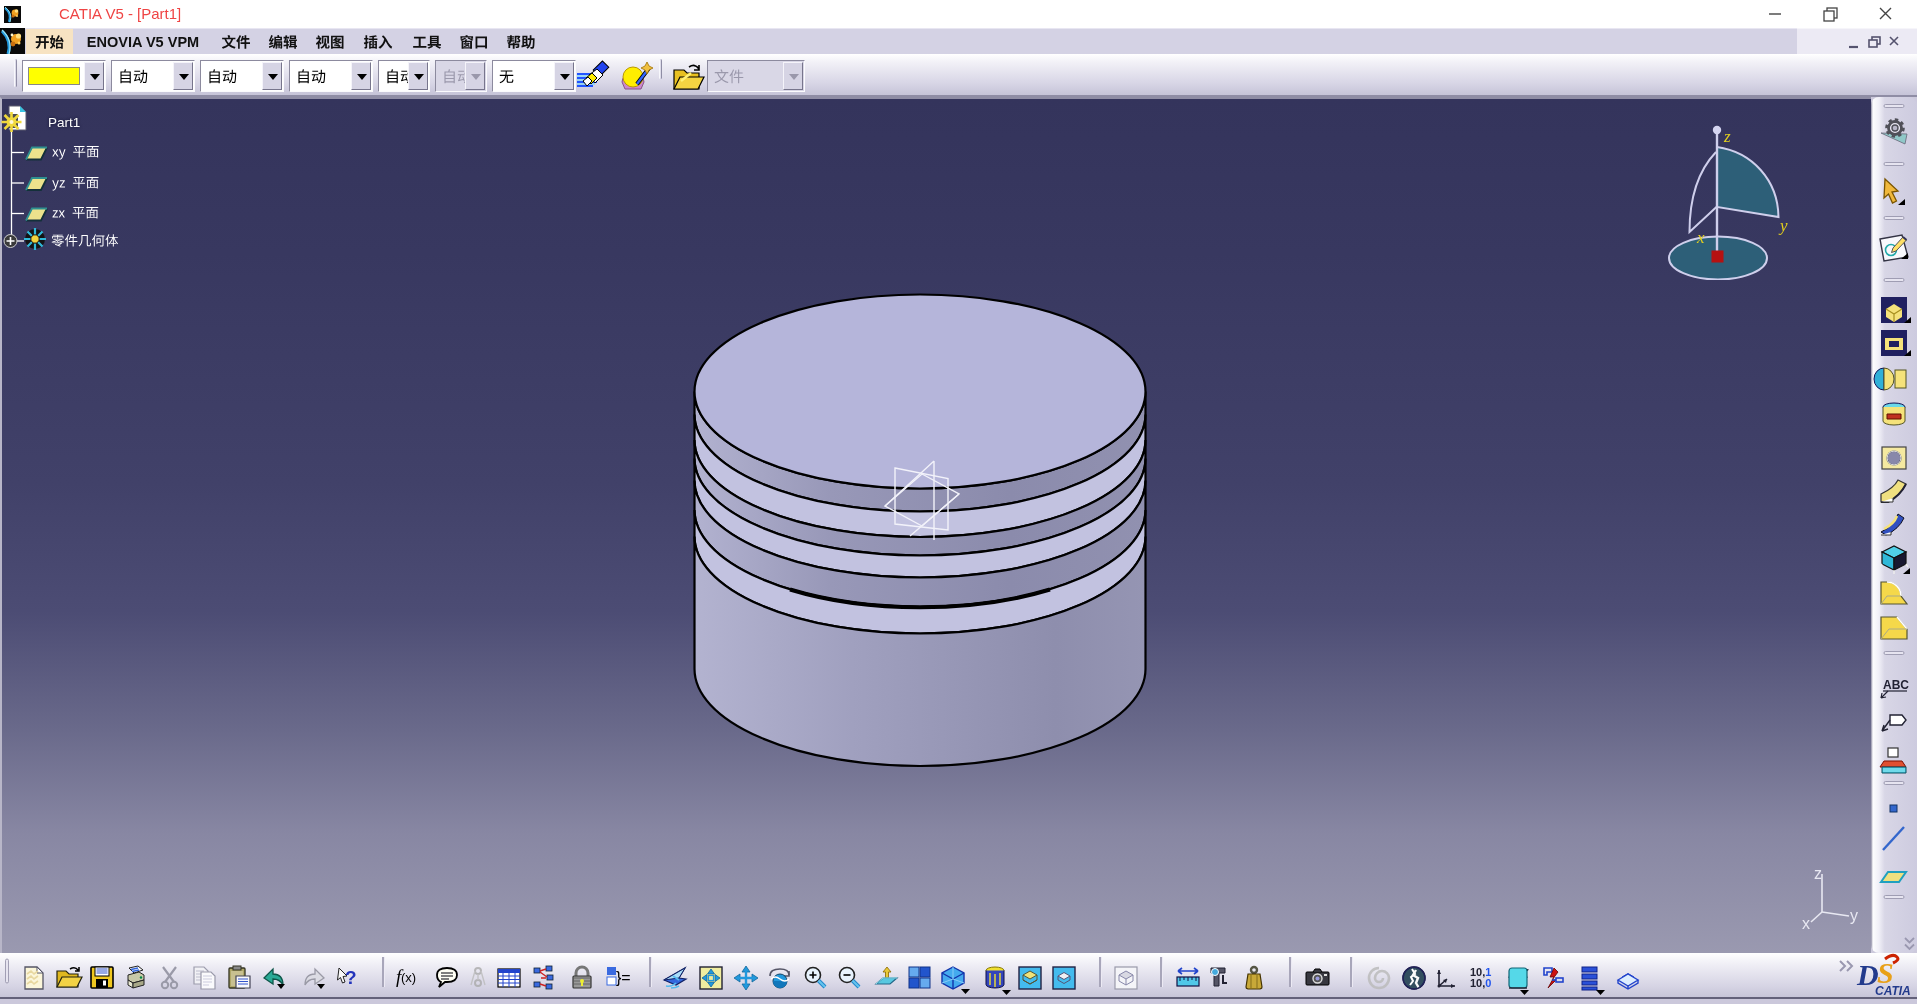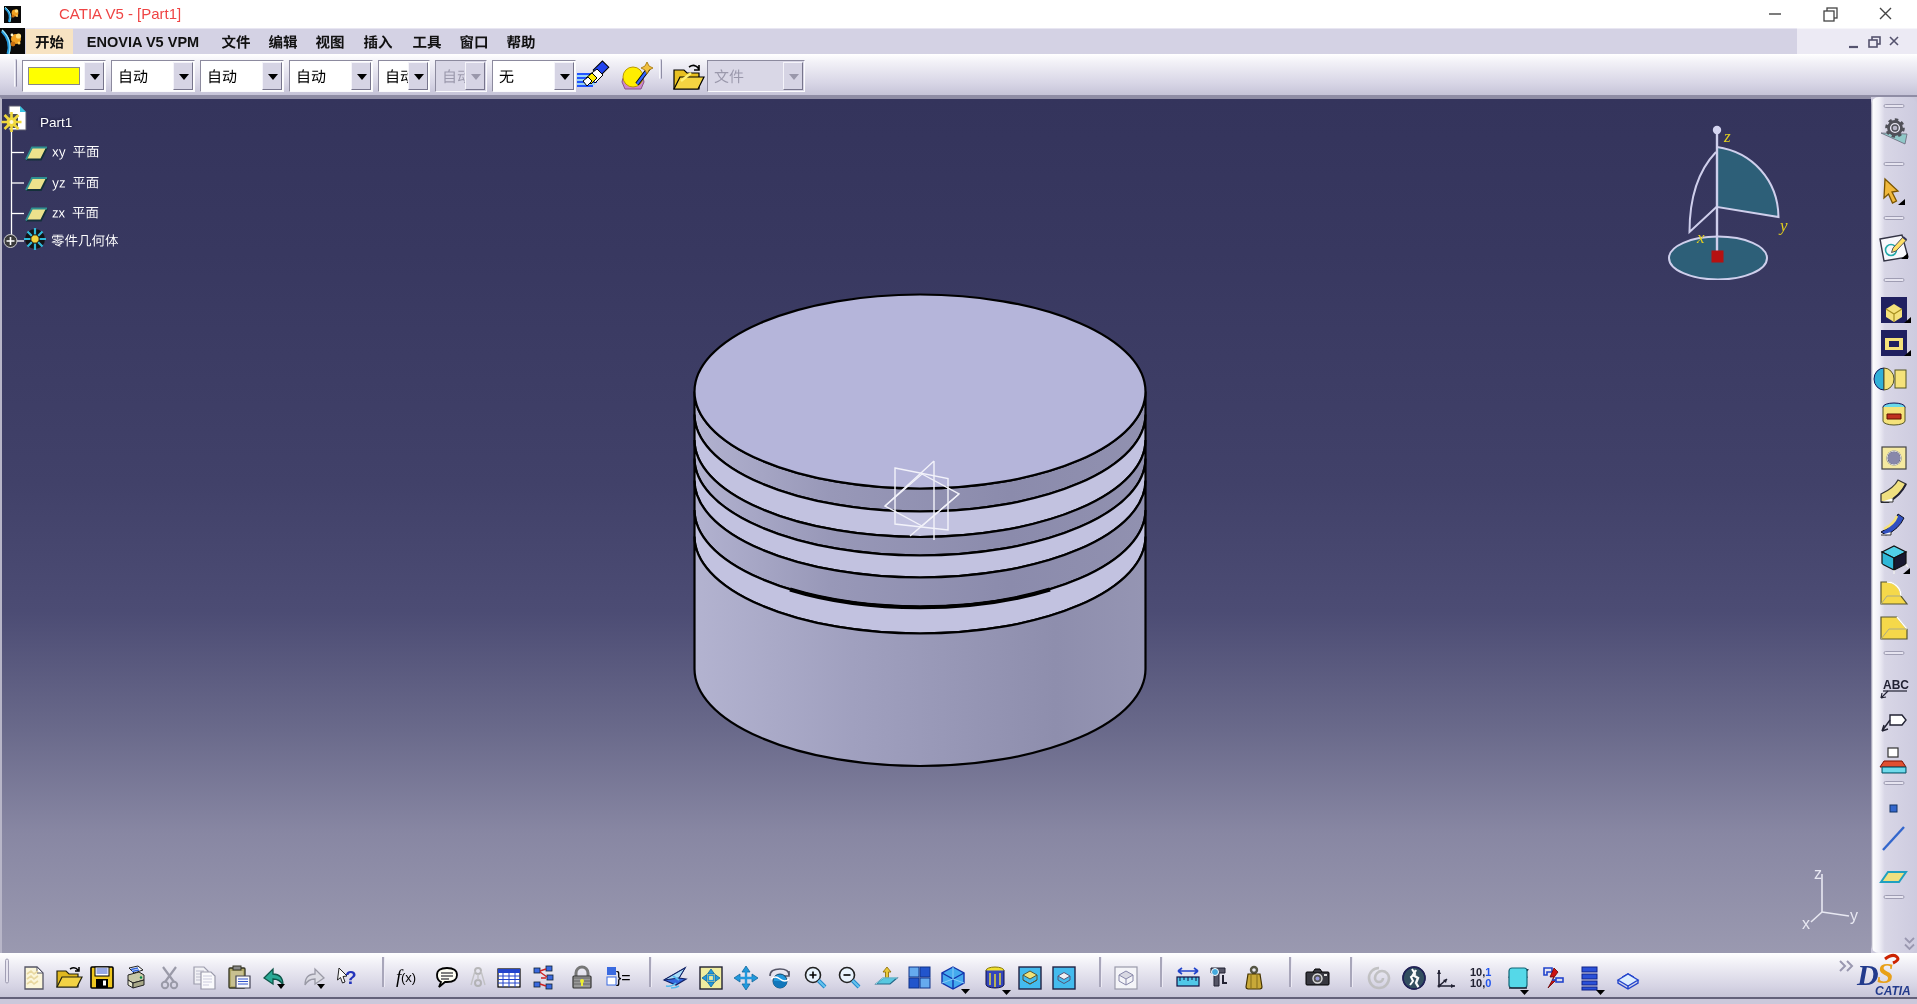--- a/index.html
+++ b/index.html
@@ -350,21 +350,21 @@
     <path d="M6.5 241 H14.5 M10.5 237 V245" stroke="#fff" stroke-width="1.6"></path>
 
     <g>
       <circle cx="35" cy="239" r="10" fill="#141414"></circle>
       <g stroke="#30b8d8" stroke-width="2.2">
           <path d="M35 228 V250 M24 239 H46 M27.5 231.5 L42.5 246.5 M27.5 246.5 L42.5 231.5"></path>
         </g>
       <circle cx="35" cy="239" r="4.2" fill="#f2d43c" stroke="#141414" stroke-width="1"></circle>
     </g>
   </svg>
-  <div class="treelabel" style="left:40px;top:115px;text-align:center;">Part1</div>
+  <div class="treelabel" style="left:48px;top:115px;text-align:center;">Part1</div>
   <div class="treelabel" style="left:52px;top:145px;">
       <svg width="49" height="16" viewBox="0 0 49 16" style="display:block">
         <g transform="translate(0,11.5)">
           <g fill="#ffffff">
             <path transform="translate(0.0,0) scale(0.01350,-0.01350)" d="M15 0H111L184 127C203 160 220 193 239 224H244C265 193 285 160 303 127L383 0H483L304 274L469 543H374L307 424C290 393 275 364 259 333H254C236 364 217 393 201 424L128 543H29L194 283Z"></path>
             <path transform="translate(6.7,0) scale(0.01350,-0.01350)" d="M101 -234C209 -234 266 -152 304 -46L508 543H419L321 242C307 193 291 138 277 88H272C253 139 235 194 218 242L108 543H13L231 -1L219 -42C196 -109 158 -159 97 -159C82 -159 66 -154 55 -150L37 -223C54 -230 76 -234 101 -234Z"></path>
             <path transform="translate(20.5,0) scale(0.01350,-0.01350)" d="M174 630C213 556 252 459 266 399L337 424C323 482 282 578 242 650ZM755 655C730 582 684 480 646 417L711 396C750 456 797 552 834 633ZM52 348V273H459V-79H537V273H949V348H537V698H893V773H105V698H459V348Z"></path>
             <path transform="translate(34.0,0) scale(0.01350,-0.01350)" d="M389 334H601V221H389ZM389 395V506H601V395ZM389 160H601V43H389ZM58 774V702H444C437 661 426 614 416 576H104V-80H176V-27H820V-80H896V576H493L532 702H945V774ZM176 43V506H320V43ZM820 43H670V506H820Z"></path>
           </g>
         </g>

